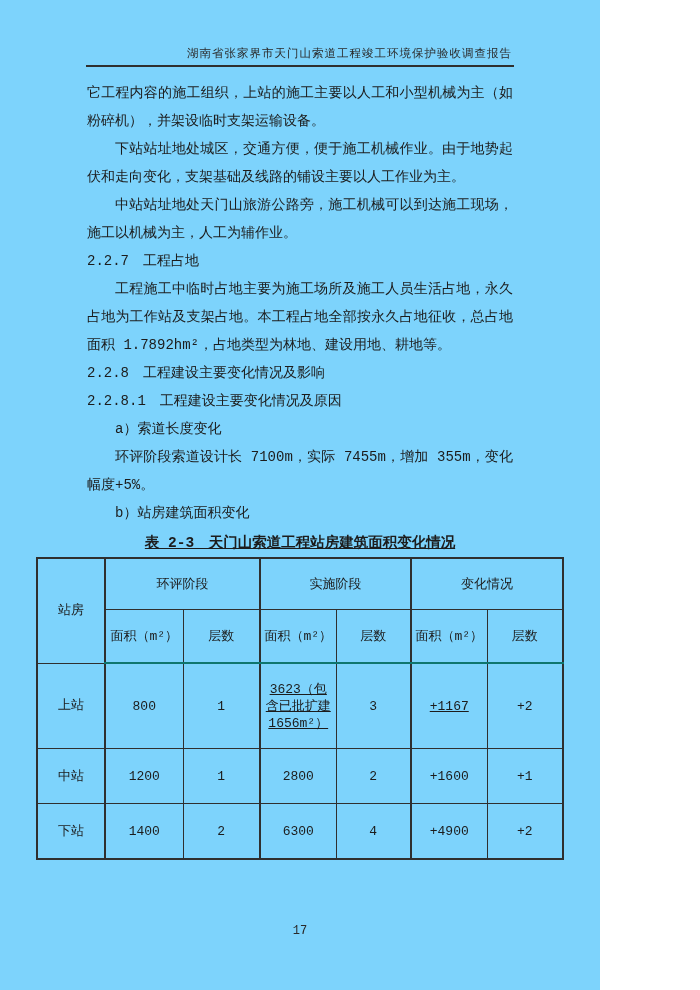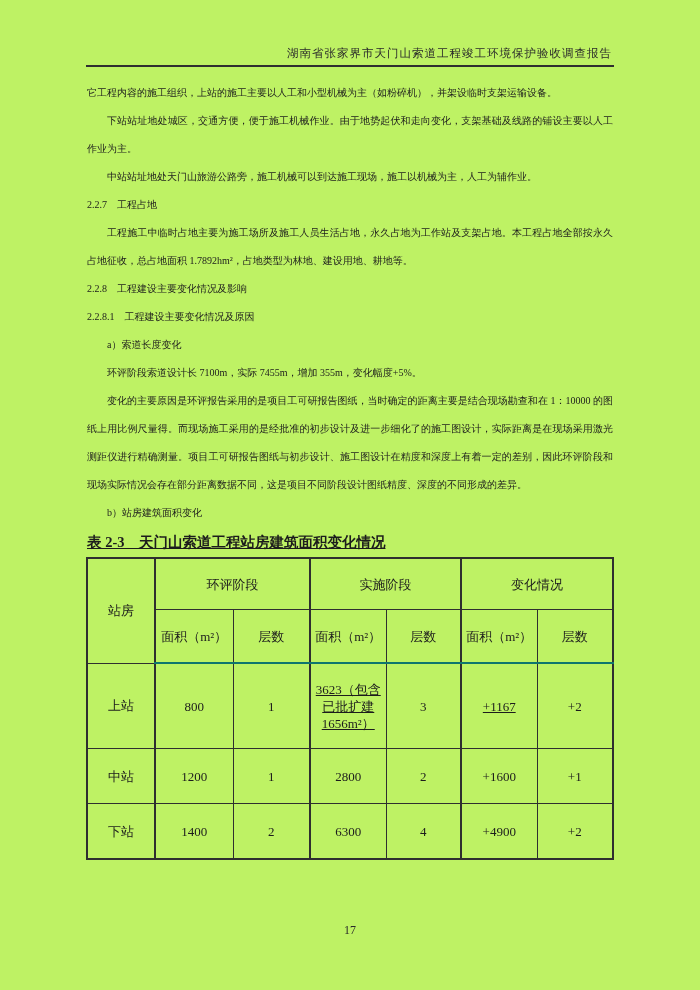--- a/index.html
+++ b/index.html
@@ -1,50 +1,51 @@
 <!DOCTYPE html>
 <html><head>
 <meta charset="utf-8">
 <style>
   html,body{margin:0;padding:0;background:#ffffff;}
   .page{
     position:relative;
-    width:700px;height:990px;
-    background:#bef264;
-    font-family:Liberation Serif, serif;
+    width:600px;height:990px;
+    background:#7dd3fc;
+    font-family:Liberation Mono, monospace;
     color:#1c1c1c;
     overflow:hidden;
     box-sizing:border-box;
   }
   .running-header{
     margin:46px 88px 0 88px;
     text-align:right;
     font-size:11.5px;
     letter-spacing:1px;
     color:#2a2a2a;
     white-space:nowrap;
   }
   .header-rule{
     margin:4px 86px 0 86px;
     border:none;
     border-top:2px solid #2f2f2f;
     height:0;
   }
   .doc-body{
     margin:12px 87px 0 87px;
-    font-size:10px;
+    font-size:14px;
     line-height:28px;
     text-align:justify;
     text-justify:inter-character;
   }
   .doc-body p{margin:0;}
   .doc-body p.indent{text-indent:2em;}
   .doc-body p.heading{text-indent:0;font-weight:normal;}
   .table-caption{
     margin:6px 87px 2px 87px;
+    text-align:center;
     font-size:14.5px;
     font-weight:bold;
     text-decoration:underline;
   }
   table.station-table{
     margin:5px auto 0 auto;
     width:526px;
     border-collapse:collapse;
     table-layout:fixed;
     font-size:13px;
@@ -86,21 +87,20 @@
   <div class="doc-body">
     <p>它工程内容的施工组织，上站的施工主要以人工和小型机械为主（如粉碎机），并架设临时支架运输设备。</p>
     <p class="indent">下站站址地处城区，交通方便，便于施工机械作业。由于地势起伏和走向变化，支架基础及线路的铺设主要以人工作业为主。</p>
     <p class="indent">中站站址地处天门山旅游公路旁，施工机械可以到达施工现场，施工以机械为主，人工为辅作业。</p>
     <p class="heading">2.2.7　工程占地</p>
     <p class="indent">工程施工中临时占地主要为施工场所及施工人员生活占地，永久占地为工作站及支架占地。本工程占地全部按永久占地征收，总占地面积 1.7892hm²，占地类型为林地、建设用地、耕地等。</p>
     <p class="heading">2.2.8　工程建设主要变化情况及影响</p>
     <p class="heading">2.2.8.1　工程建设主要变化情况及原因</p>
     <p class="indent">a）索道长度变化</p>
     <p class="indent">环评阶段索道设计长 7100m，实际 7455m，增加 355m，变化幅度+5%。</p>
-    <p class="indent">变化的主要原因是环评报告采用的是项目工可研报告图纸，当时确定的距离主要是结合现场勘查和在 1：10000 的图纸上用比例尺量得。而现场施工采用的是经批准的初步设计及进一步细化了的施工图设计，实际距离是在现场采用激光测距仪进行精确测量。项目工可研报告图纸与初步设计、施工图设计在精度和深度上有着一定的差别，因此环评阶段和现场实际情况会存在部分距离数据不同，这是项目不同阶段设计图纸精度、深度的不同形成的差异。</p>
     <p class="indent">b）站房建筑面积变化</p>
   </div>
 
   <div class="table-caption">表 2-3　天门山索道工程站房建筑面积变化情况</div>
 
   <table class="station-table">
     <colgroup>
       <col style="width:68px">
       <col style="width:78px">
       <col style="width:77px">

